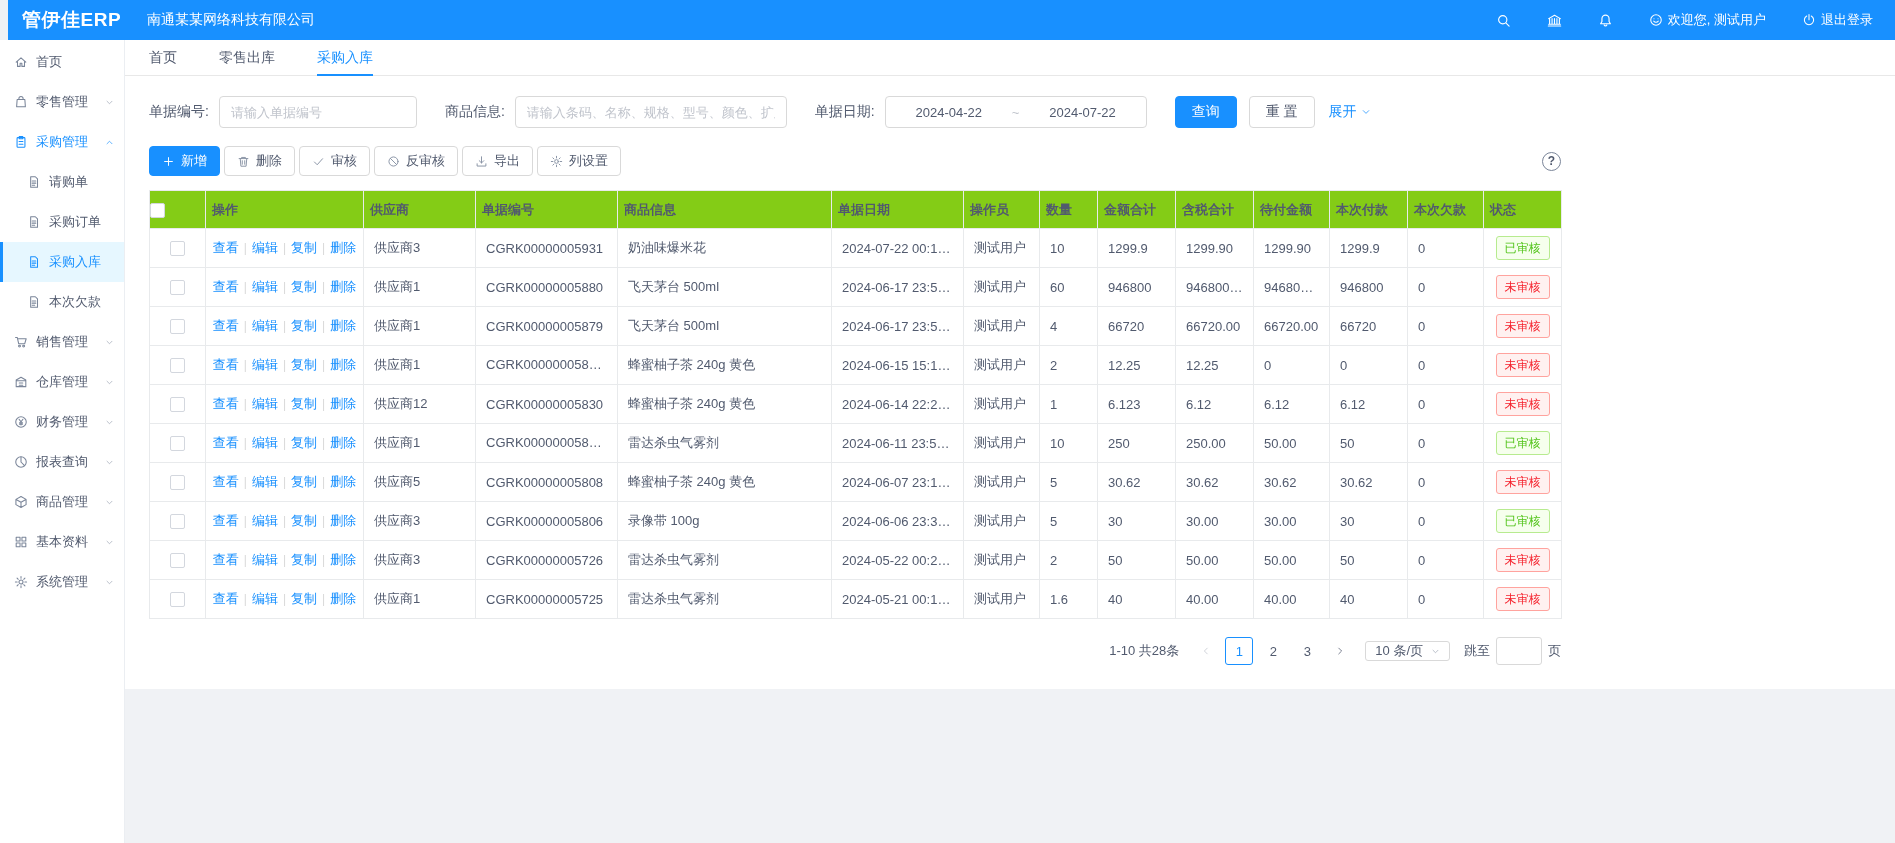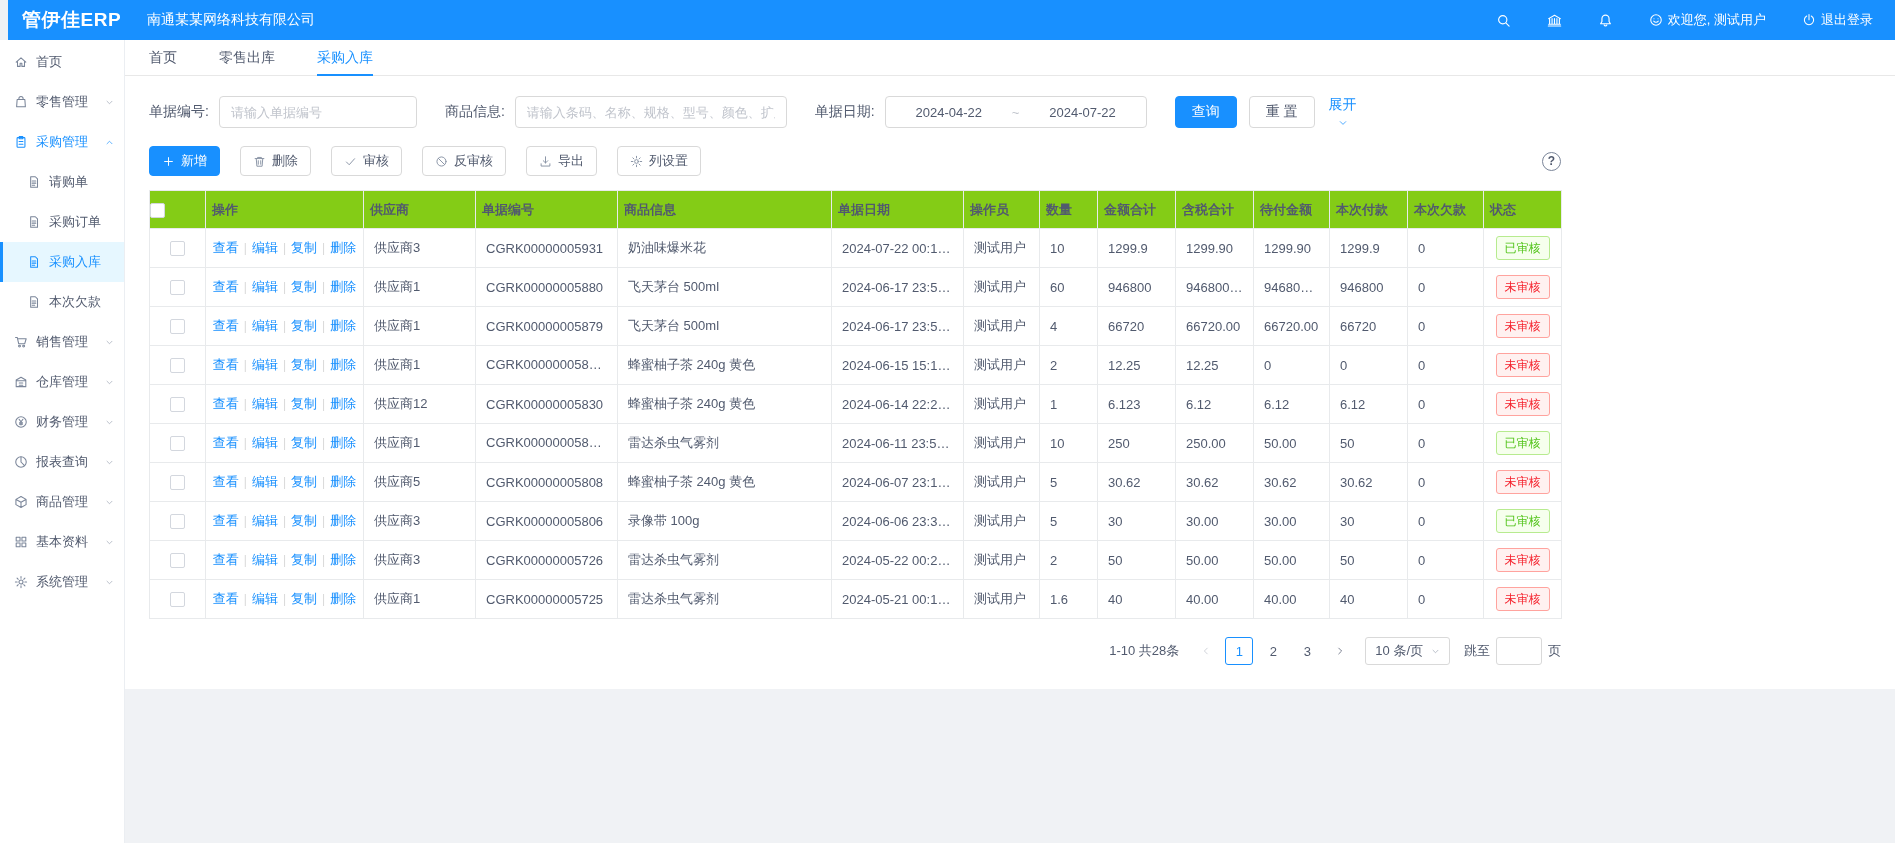--- a/index.html
+++ b/index.html
@@ -51,26 +51,26 @@
   .fgroup { display:flex; align-items:center; margin-right:28px; }
   .flabel { font-size:14px; color:#515a6e; margin-right:10px; white-space:nowrap; }
   .inp { height:32px; width:198px; border:1px solid #d9d9d9; border-radius:4px; padding:0 11px; font-size:13px; color:#515a6e; outline:none; font-family:inherit; }
   .inp::placeholder { color:#c0c4cc; }
   .inp.wide { width:272px; }
   .daterange { height:32px; width:262px; border:1px solid #d9d9d9; border-radius:4px; display:flex; align-items:center; justify-content:space-evenly; font-size:13px; color:#515a6e; cursor:pointer; }
   .daterange .sep { color:#c0c4cc; }
   .btn { height:32px; padding:0 16px; border:1px solid #d9d9d9; border-radius:4px; background:#fff; color:#515a6e; font-size:14px; cursor:pointer; font-family:inherit; white-space:nowrap; }
   .btn.primary { background:var(--primary,#1890ff); border-color:var(--primary,#1890ff); color:#fff; }
   .btn + .btn { margin-left:12px; }
-  .expand { display:inline-flex; align-items:center; gap:4px; color:var(--primary,#1890ff); font-size:14px; margin-left:14px; cursor:pointer; text-decoration:none;flex-direction:column; }
+  .expand { display:inline-flex; align-items:center; gap:4px; color:var(--primary,#1890ff); font-size:14px; margin-left:14px; cursor:pointer; text-decoration:none; }
   .expand .icon { color:var(--primary,#1890ff); }
   .expand .icon svg { width:10px; height:10px; }
 
   
-  .toolbar { display:flex; align-items:center; gap:20px; width:1412px; margin-bottom:14px; }
+  .toolbar { display:flex; align-items:center; gap:4px; width:1412px; margin-bottom:14px; }
   .tbtn { height:30px; padding:0 12px; display:inline-flex; align-items:center; gap:6px; border:1px solid #d9d9d9; border-radius:4px; background:#fff; color:#515a6e; font-size:13px; cursor:pointer; font-family:inherit; white-space:nowrap; }
   .tbtn .icon { color:#8a94a6; }
   .tbtn .icon svg { width:13px; height:13px; }
   .tbtn.primary { background:var(--primary,#1890ff); border-color:var(--primary,#1890ff); color:#fff; }
   .tbtn.primary .icon { color:#fff; }
   .help { margin-left:auto; width:19px; height:19px; border-radius:50%; border:1.5px solid #7a8599; color:#515a6e; font-size:12px; font-weight:bold; display:flex; align-items:center; justify-content:center; cursor:pointer; }
 
   
   .grid { width:1412px; border-collapse:collapse; table-layout:fixed; font-size:13px; }
   .grid th,.grid td { border:1px solid #e8eaec; overflow:hidden; white-space:nowrap; text-overflow:ellipsis; }
@@ -87,21 +87,21 @@
   .badge.unapproved { color:var(--unapproved,#f5222d); background:#fff1f0; border-color:#ffa39e; }
 
   
   .pagination { width:1412px; display:flex; justify-content:flex-end; align-items:center; gap:6px; margin-top:18px; font-size:13px; color:#515a6e; }
   .pg-summary { margin-right:8px;margin-left:17px; }
   .pg-arrow { width:26px; height:28px; display:flex; align-items:center; justify-content:center; color:#515a6e; cursor:pointer; }
   .pg-arrow.disabled { color:#c0c4cc; cursor:default; }
   .pg-arrow svg { width:10px; height:10px; }
   .page { min-width:28px; height:28px; display:flex; align-items:center; justify-content:center; border:1px solid transparent; border-radius:3px; cursor:pointer; }
   .page.active { border-color:var(--primary,#1890ff); color:var(--primary,#1890ff); background:#fff; }
-  .size-select { height:28px; border:1px solid #d9d9d9; border-radius:3px; display:flex; align-items:center; gap:8px; padding:0 9px; margin-left:6px; cursor:pointer; background:#fff; }
+  .size-select { height:20px; border:1px solid #d9d9d9; border-radius:3px; display:flex; align-items:center; gap:8px; padding:0 9px; margin-left:6px; cursor:pointer; background:#fff; }
   .size-select .icon { color:#9aa3b2; }
   .size-select .icon svg { width:9px; height:9px; }
   .jump-label { margin-left:8px; }
   .jump-input { width:46px; height:28px; border:1px solid #d9d9d9; border-radius:3px; outline:none; padding:0 6px; font-size:13px; font-family:inherit; }
 </style>
 </head>
 <body>
 
 <div class="app">
 

